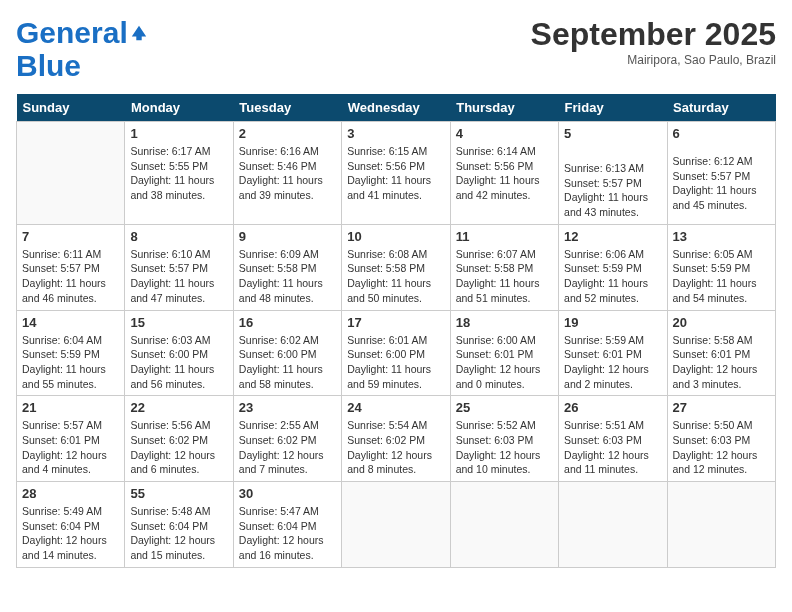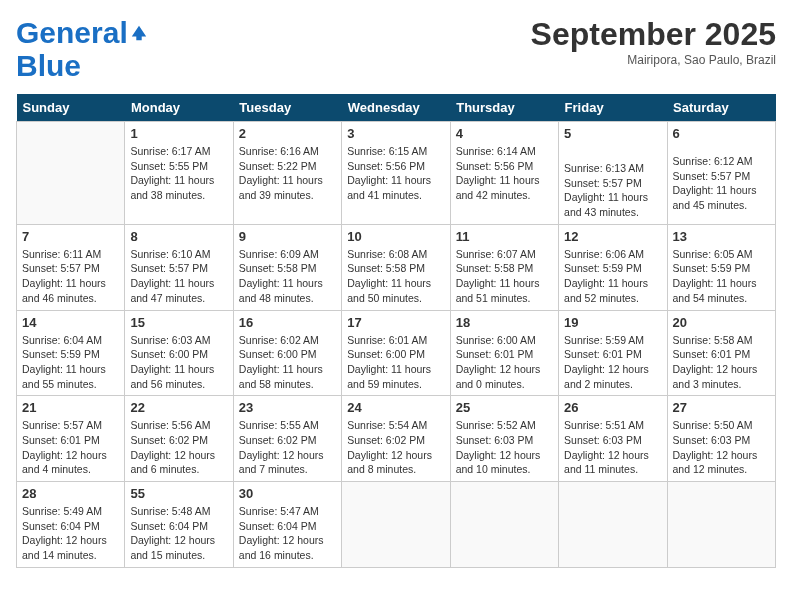--- a/index.html
+++ b/index.html
@@ -123,21 +123,21 @@
         <td>
           <span class="day-number">1</span>
           <div class="day-info" style="white-space: pre-line;">Sunrise: 6:17 AM
 Sunset: 5:55 PM
 Daylight: 11 hours
 and 38 minutes.</div>
         </td>
         <td>
           <span class="day-number">2</span>
           <div class="day-info" style="white-space: pre-line;">Sunrise: 6:16 AM
-Sunset: 5:22 PM
+Sunset: 5:46 PM
 Daylight: 11 hours
 and 39 minutes.</div>
         </td>
         <td>
           <span class="day-number">3</span>
           <div class="day-info" style="white-space: pre-line;">Sunrise: 6:15 AM
 Sunset: 5:56 PM
 Daylight: 11 hours
 and 41 minutes.</div>
         </td>
@@ -275,21 +275,21 @@
         </td>
         <td>
           <span class="day-number">22</span>
           <div class="day-info" style="white-space: pre-line;">Sunrise: 5:56 AM
 Sunset: 6:02 PM
 Daylight: 12 hours
 and 6 minutes.</div>
         </td>
         <td>
           <span class="day-number">23</span>
-          <div class="day-info" style="white-space: pre-line;">Sunrise: 5:55 AM
+          <div class="day-info" style="white-space: pre-line;">Sunrise: 2:55 AM
 Sunset: 6:02 PM
 Daylight: 12 hours
 and 7 minutes.</div>
         </td>
         <td>
           <span class="day-number">24</span>
           <div class="day-info" style="white-space: pre-line;">Sunrise: 5:54 AM
 Sunset: 6:02 PM
 Daylight: 12 hours
 and 8 minutes.</div>

